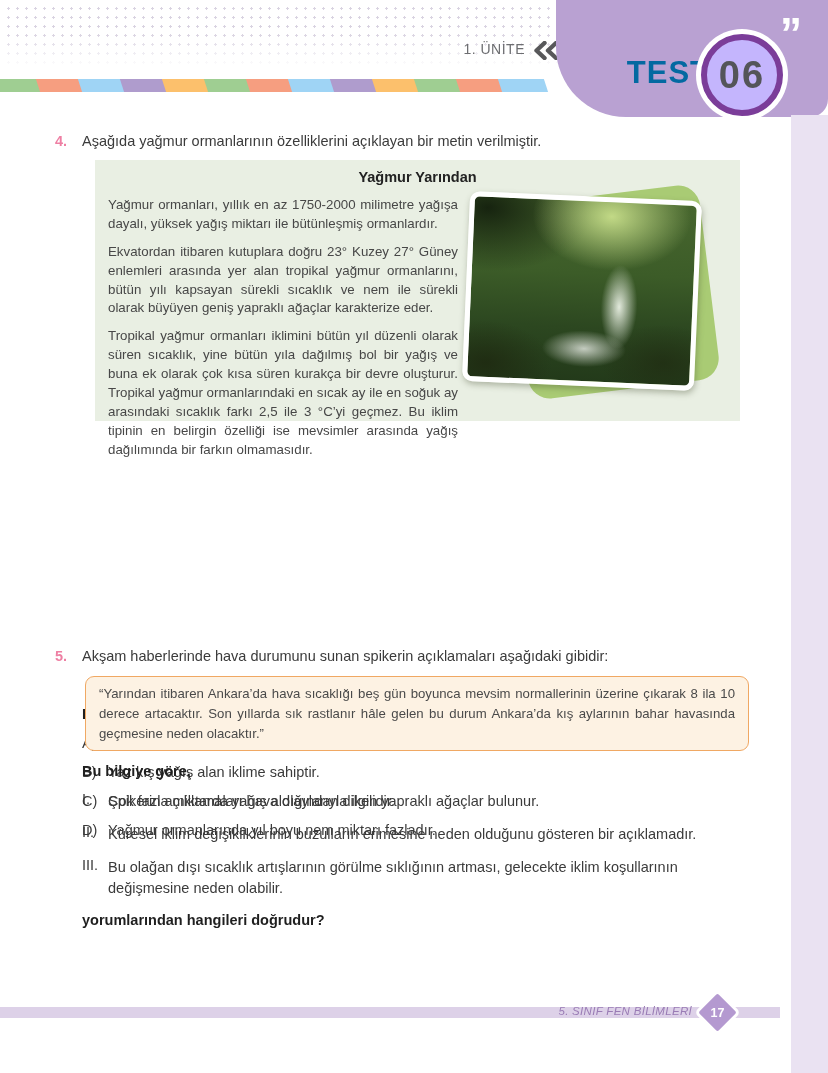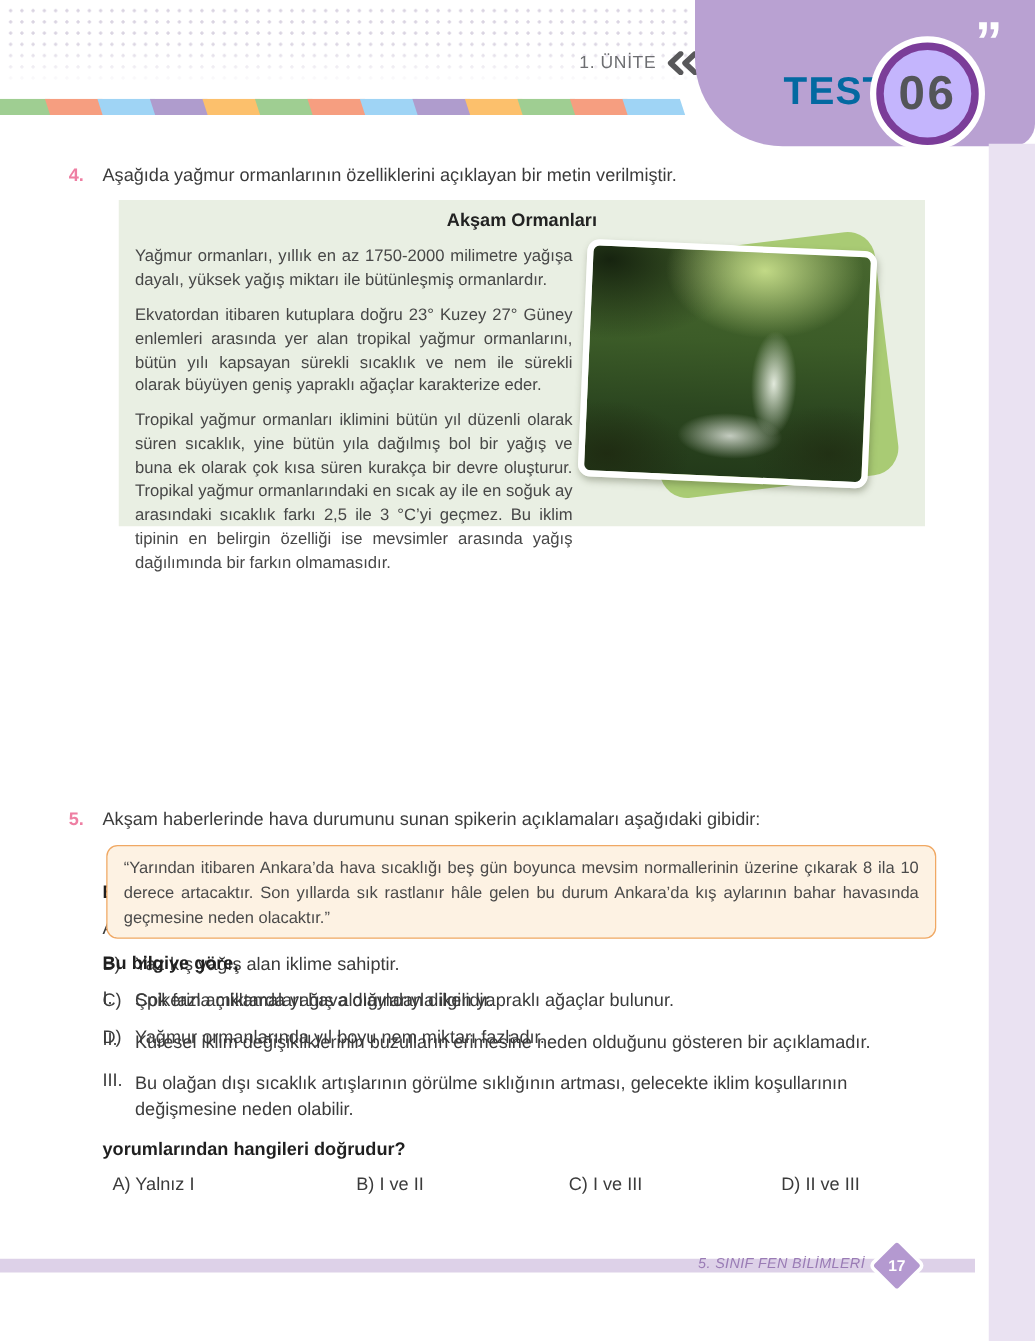--- a/index.html
+++ b/index.html
@@ -183,21 +183,21 @@
 
 <div class="side-bar"></div>
 
 <div class="q4">
   <div class="qrow">
     <span class="qnum">4.</span>
     <span class="qintro">Aşağıda yağmur ormanlarının özelliklerini açıklayan bir metin verilmiştir.</span>
   </div>
 
   <div class="passage-box">
-    <div class="passage-title">Akşam Ormanları</div>
+    <div class="passage-title">Yağmur Yarından</div>
     <div class="passage-text">
       <p>Yağmur ormanları, yıllık en az 1750-2000 milimetre yağışa dayalı, yüksek yağış miktarı ile bütünleşmiş ormanlardır.</p>
       <p>Ekvatordan itibaren kutuplara doğru 23° Kuzey 27° Güney enlemleri arasında yer alan tropikal yağmur ormanlarını, bütün yılı kapsayan sürekli sıcaklık ve nem ile sürekli olarak büyüyen geniş yapraklı ağaçlar karakterize eder.</p>
       <p>Tropikal yağmur ormanları iklimini bütün yıl düzenli olarak süren sıcaklık, yine bütün yıla dağılmış bol bir yağış ve buna ek olarak çok kısa süren kurakça bir devre oluşturur. Tropikal yağmur ormanlarındaki en sıcak ay ile en soğuk ay arasındaki sıcaklık farkı 2,5 ile 3 °C’yi geçmez. Bu iklim tipinin en belirgin özelliği ise mevsimler arasında yağış dağılımında bir farkın olmamasıdır.</p>
     </div>
     <div class="photo-bg"></div>
     <div class="photo"></div>
   </div>
 
   <div class="bold-stem q4-stem">
@@ -244,37 +244,19 @@
       <span class="stext">Küresel iklim değişikliklerinin buzulların erimesine neden olduğunu gösteren bir açıklamadır.</span>
     </div>
     <div class="stmt">
       <span class="rlabel">III.</span>
       <span class="stext">Bu olağan dışı sıcaklık artışlarının görülme sıklığının artması, gelecekte iklim koşullarının değişmesine neden olabilir.</span>
     </div>
   </div>
 
   <div class="bold-stem q5-stem">yorumlarından hangileri doğrudur?</div>
 
-  <div class="q5-opts">
-    <span class="cell c0">
-      <span>A)</span>
-      <span>Yalnız I</span>
-    </span>
-    <span class="cell c1">
-      <span>B)</span>
-      <span>I ve II</span>
-    </span>
-    <span class="cell c2">
-      <span>C)</span>
-      <span>I ve III</span>
-    </span>
-    <span class="cell c3">
-      <span>D)</span>
-      <span>II ve III</span>
-    </span>
-  </div>
 </div>
 
 <div class="footer-bar"></div>
 <div class="footer-text">5. SINIF FEN BİLİMLERİ</div>
 <div class="page-diamond">
   <span>17</span>
 </div>
 
 </body></html>

